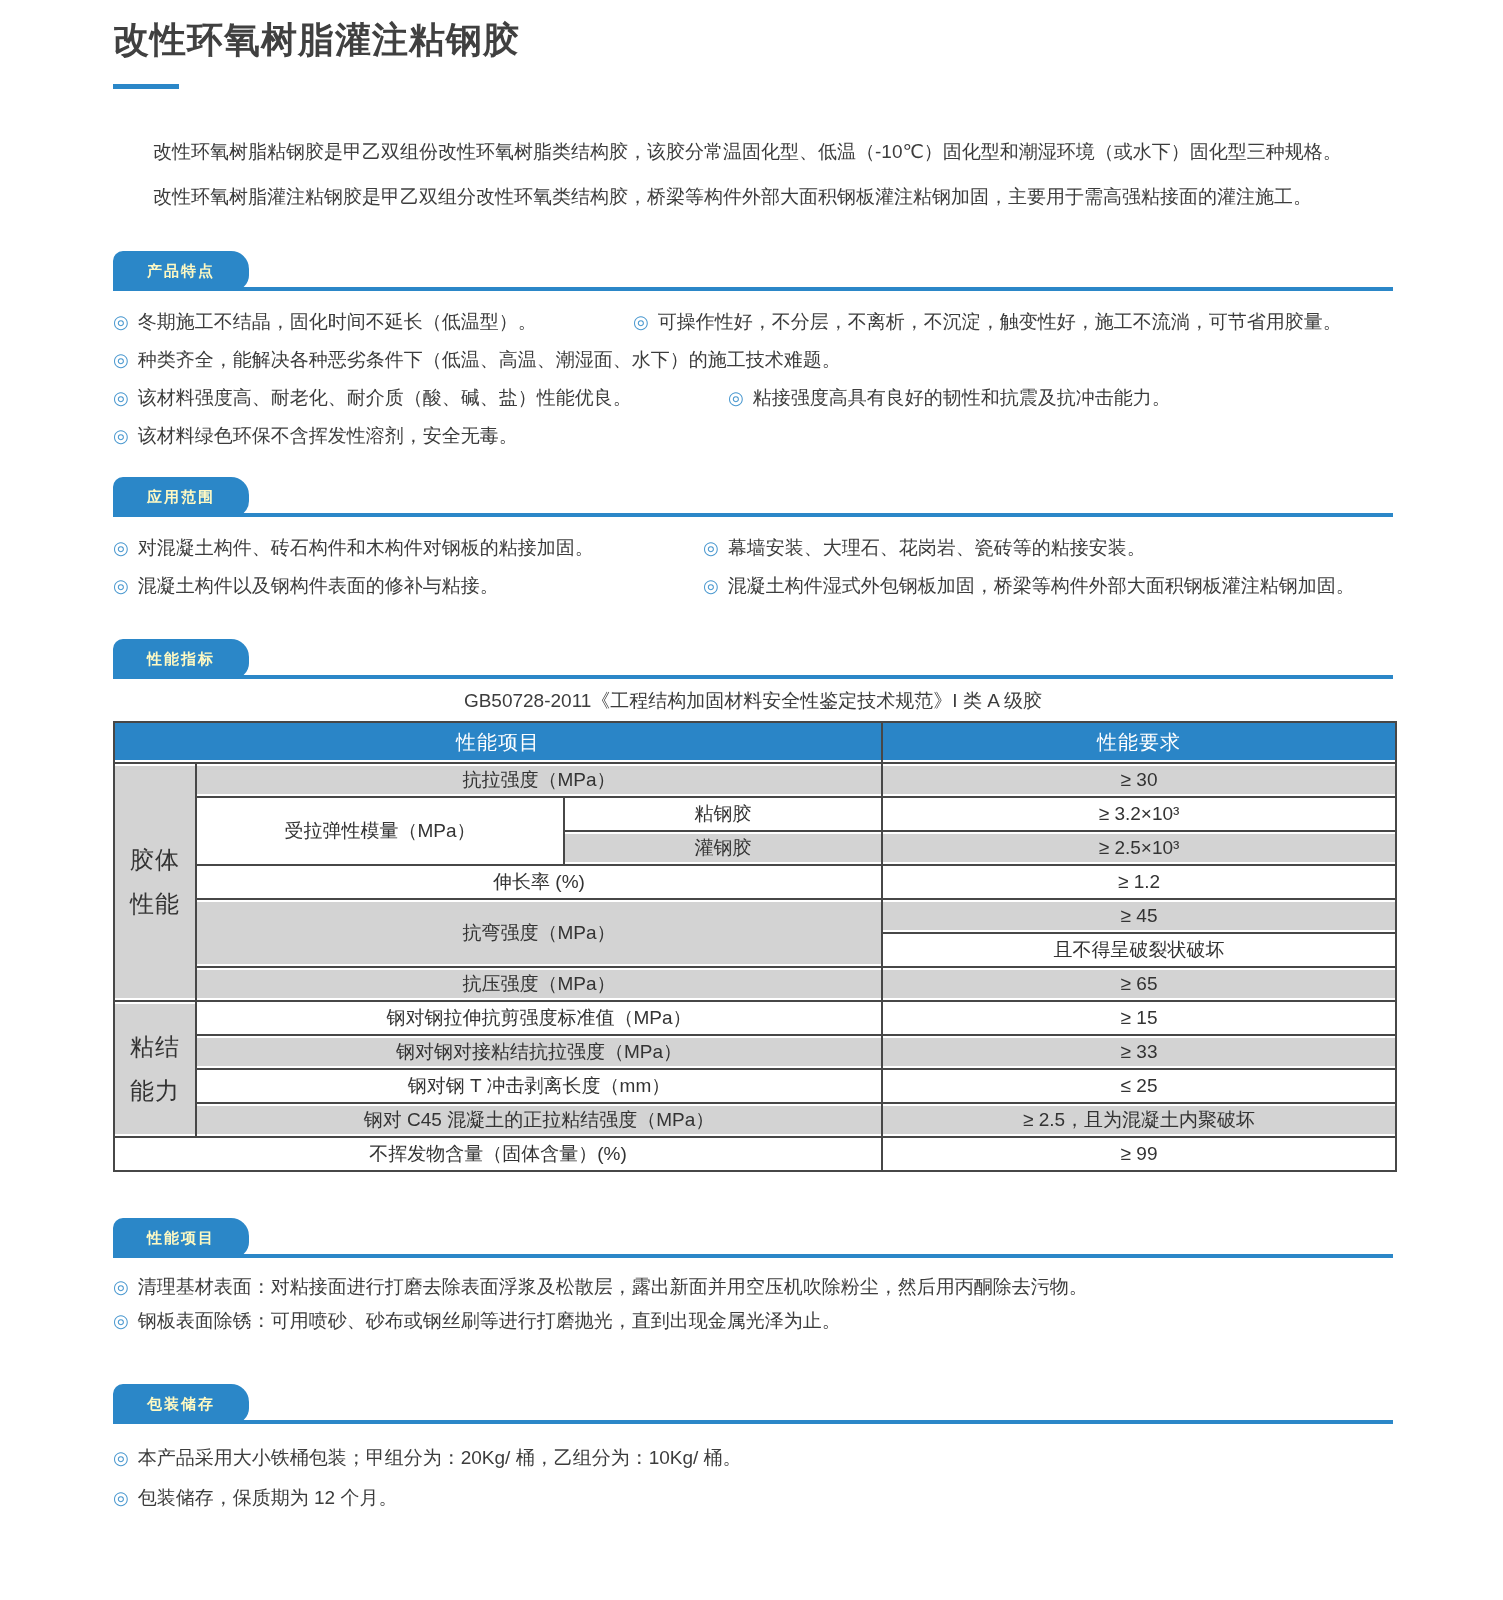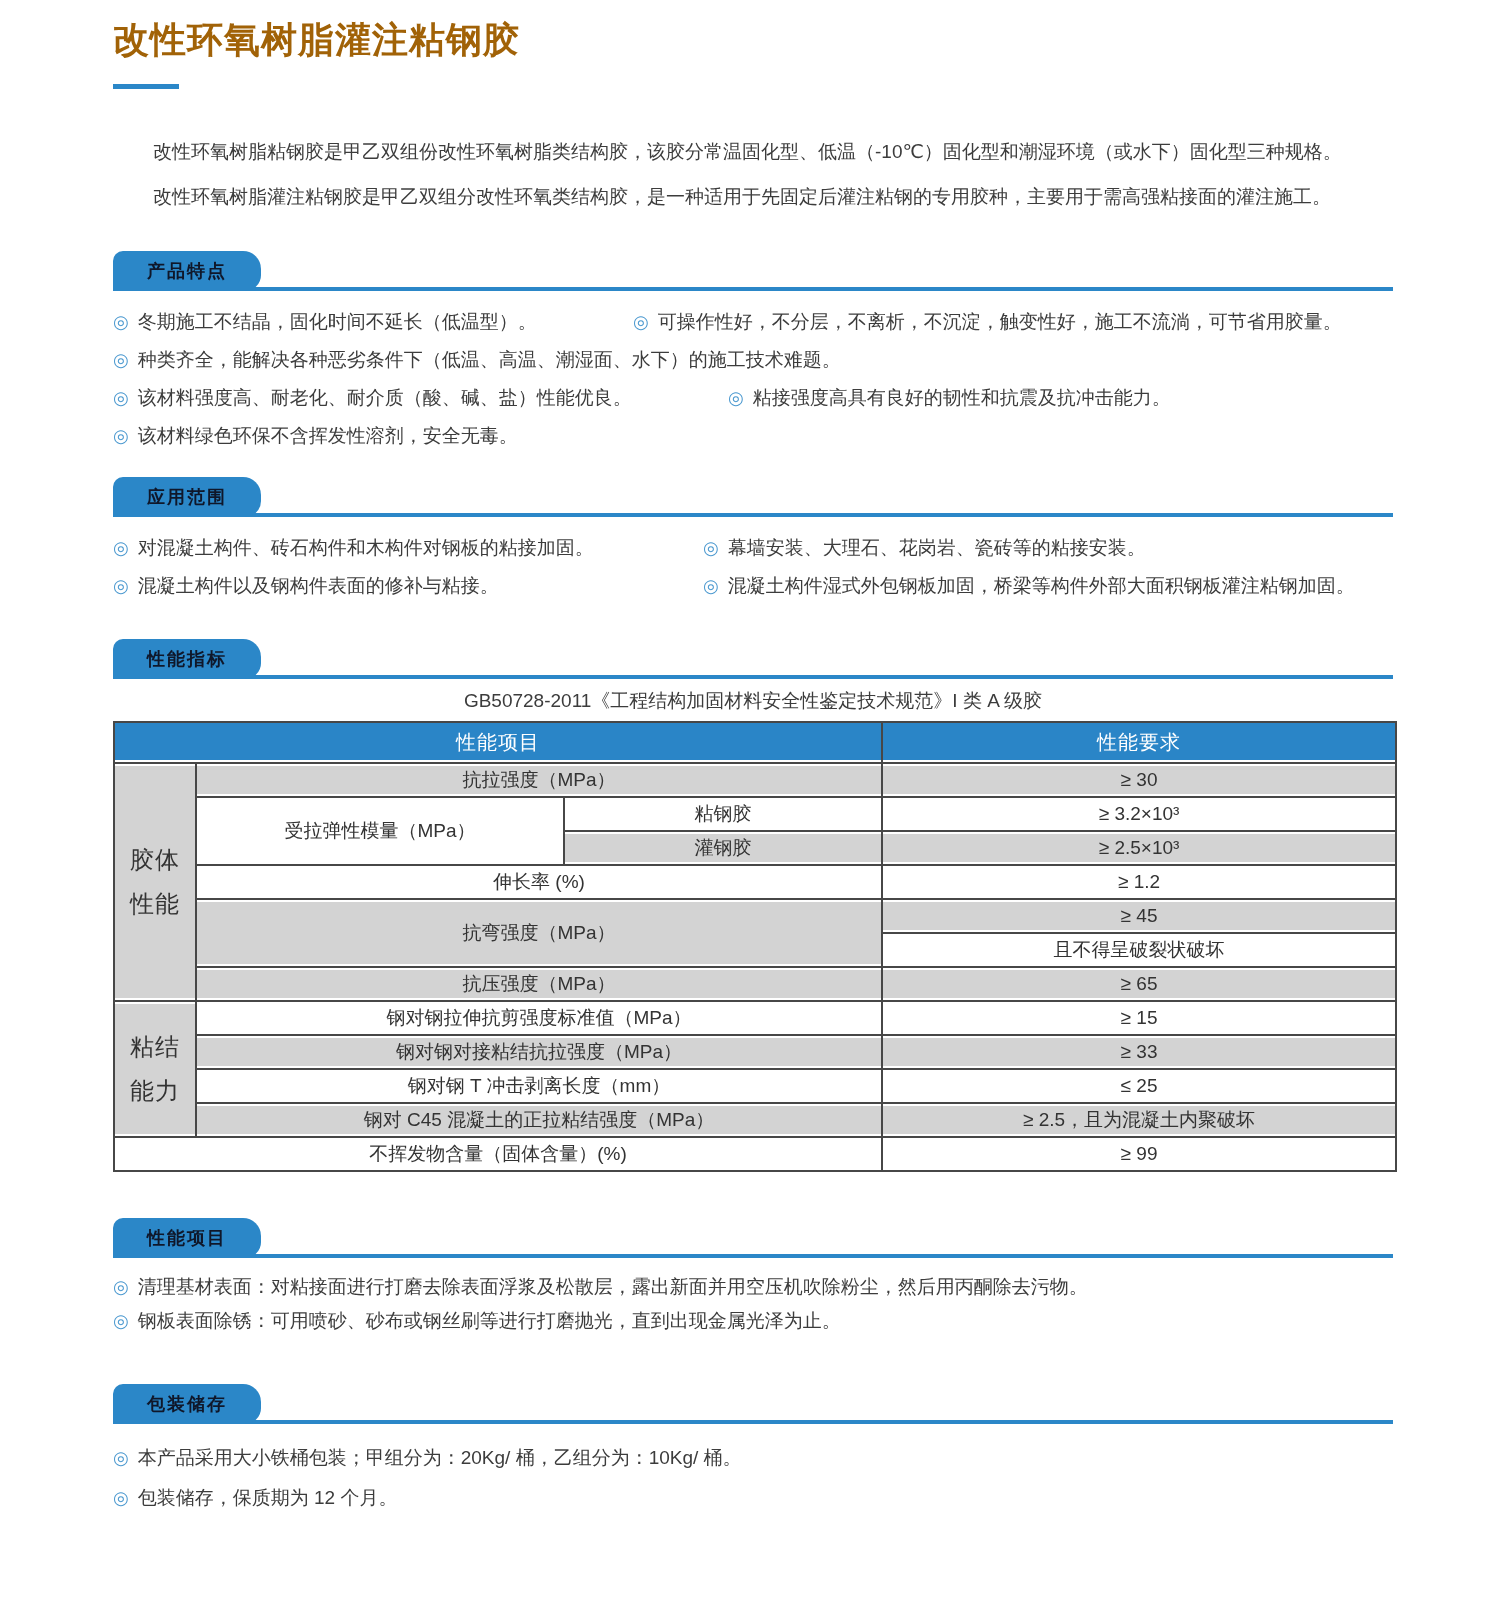--- a/index.html
+++ b/index.html
@@ -12,34 +12,34 @@
   }
   *{box-sizing:border-box;}
   html,body{margin:0;padding:0;}
   body{
     width:1503px;height:1600px;background:#ffffff;overflow:hidden;
     font-family:"Liberation Sans","DejaVu Sans",sans-serif;color:var(--ink);
   }
   .content{padding:0 110px 0 113px;}
   .page-title{
     margin:16px 0 0 0;font-size:36px;line-height:48px;font-weight:700;
-    color:#a16207;letter-spacing:1px;
+    color:#404040;letter-spacing:1px;
   }
   .title-line{width:66px;height:5px;background:var(--accent);margin-top:20px;}
   .intro{margin-top:44px;padding-left:32px;font-size:19px;line-height:37px;}
   .intro p{margin:8px;}
   .sec-head{border-bottom:4px solid var(--accent);height:40px;}
   .sec-head.mt-features{margin-top:36px;}
   .sec-head.mt-scope{margin-top:22px;}
   .sec-head.mt-perf{margin-top:34px;}
   .sec-head.mt-process{margin-top:46px;}
   .sec-head.mt-storage{margin-top:46px;}
   .sec-tab{
     display:inline-block;height:40px;line-height:40px;padding:0 34px;
-    background:var(--accent);color:#0f172a;font-size:18px;font-weight:700;
+    background:var(--accent);color:#fef9c3;font-size:15px;font-weight:700;
     letter-spacing:2px;border-radius:10px 18px 16px 0;vertical-align:bottom;
   }
   .blist{margin-top:12px;font-size:19px;}
   .brow{display:flex;line-height:37px;}
   .blist.tight .brow{line-height:34px;}
   .blist.loose{margin-top:14px;}
   .blist.loose .brow{line-height:40px;}
   .bitem{display:inline-block;white-space:nowrap;}
   .bitem .bullet{color:var(--bullet);margin-right:9px;font-size:18px;}
   .fw1{width:520px;}
@@ -70,21 +70,21 @@
 </head>
 <body>
 
 <div class="content">
 
   <h1 class="page-title">改性环氧树脂灌注粘钢胶</h1>
   <div class="title-line"></div>
 
   <div class="intro">
     <p>改性环氧树脂粘钢胶是甲乙双组份改性环氧树脂类结构胶，该胶分常温固化型、低温（-10℃）固化型和潮湿环境（或水下）固化型三种规格。</p>
-    <p>改性环氧树脂灌注粘钢胶是甲乙双组分改性环氧类结构胶，是一种适用于先固定后灌注粘钢的专用胶种，主要用于需高强粘接面的灌注施工。</p>
+    <p>改性环氧树脂灌注粘钢胶是甲乙双组分改性环氧类结构胶，桥梁等构件外部大面积钢板灌注粘钢加固，主要用于需高强粘接面的灌注施工。</p>
   </div>
 
   <div class="sec-head mt-features">
     <div class="sec-tab">产品特点</div>
   </div>
   <div class="blist">
     <div class="brow">
       <span class="bitem fw1"><span class="bullet">◎</span><span>冬期施工不结晶，固化时间不延长（低温型）。</span></span>
       <span class="bitem"><span class="bullet">◎</span><span>可操作性好，不分层，不离析，不沉淀，触变性好，施工不流淌，可节省用胶量。</span></span>
     </div>

